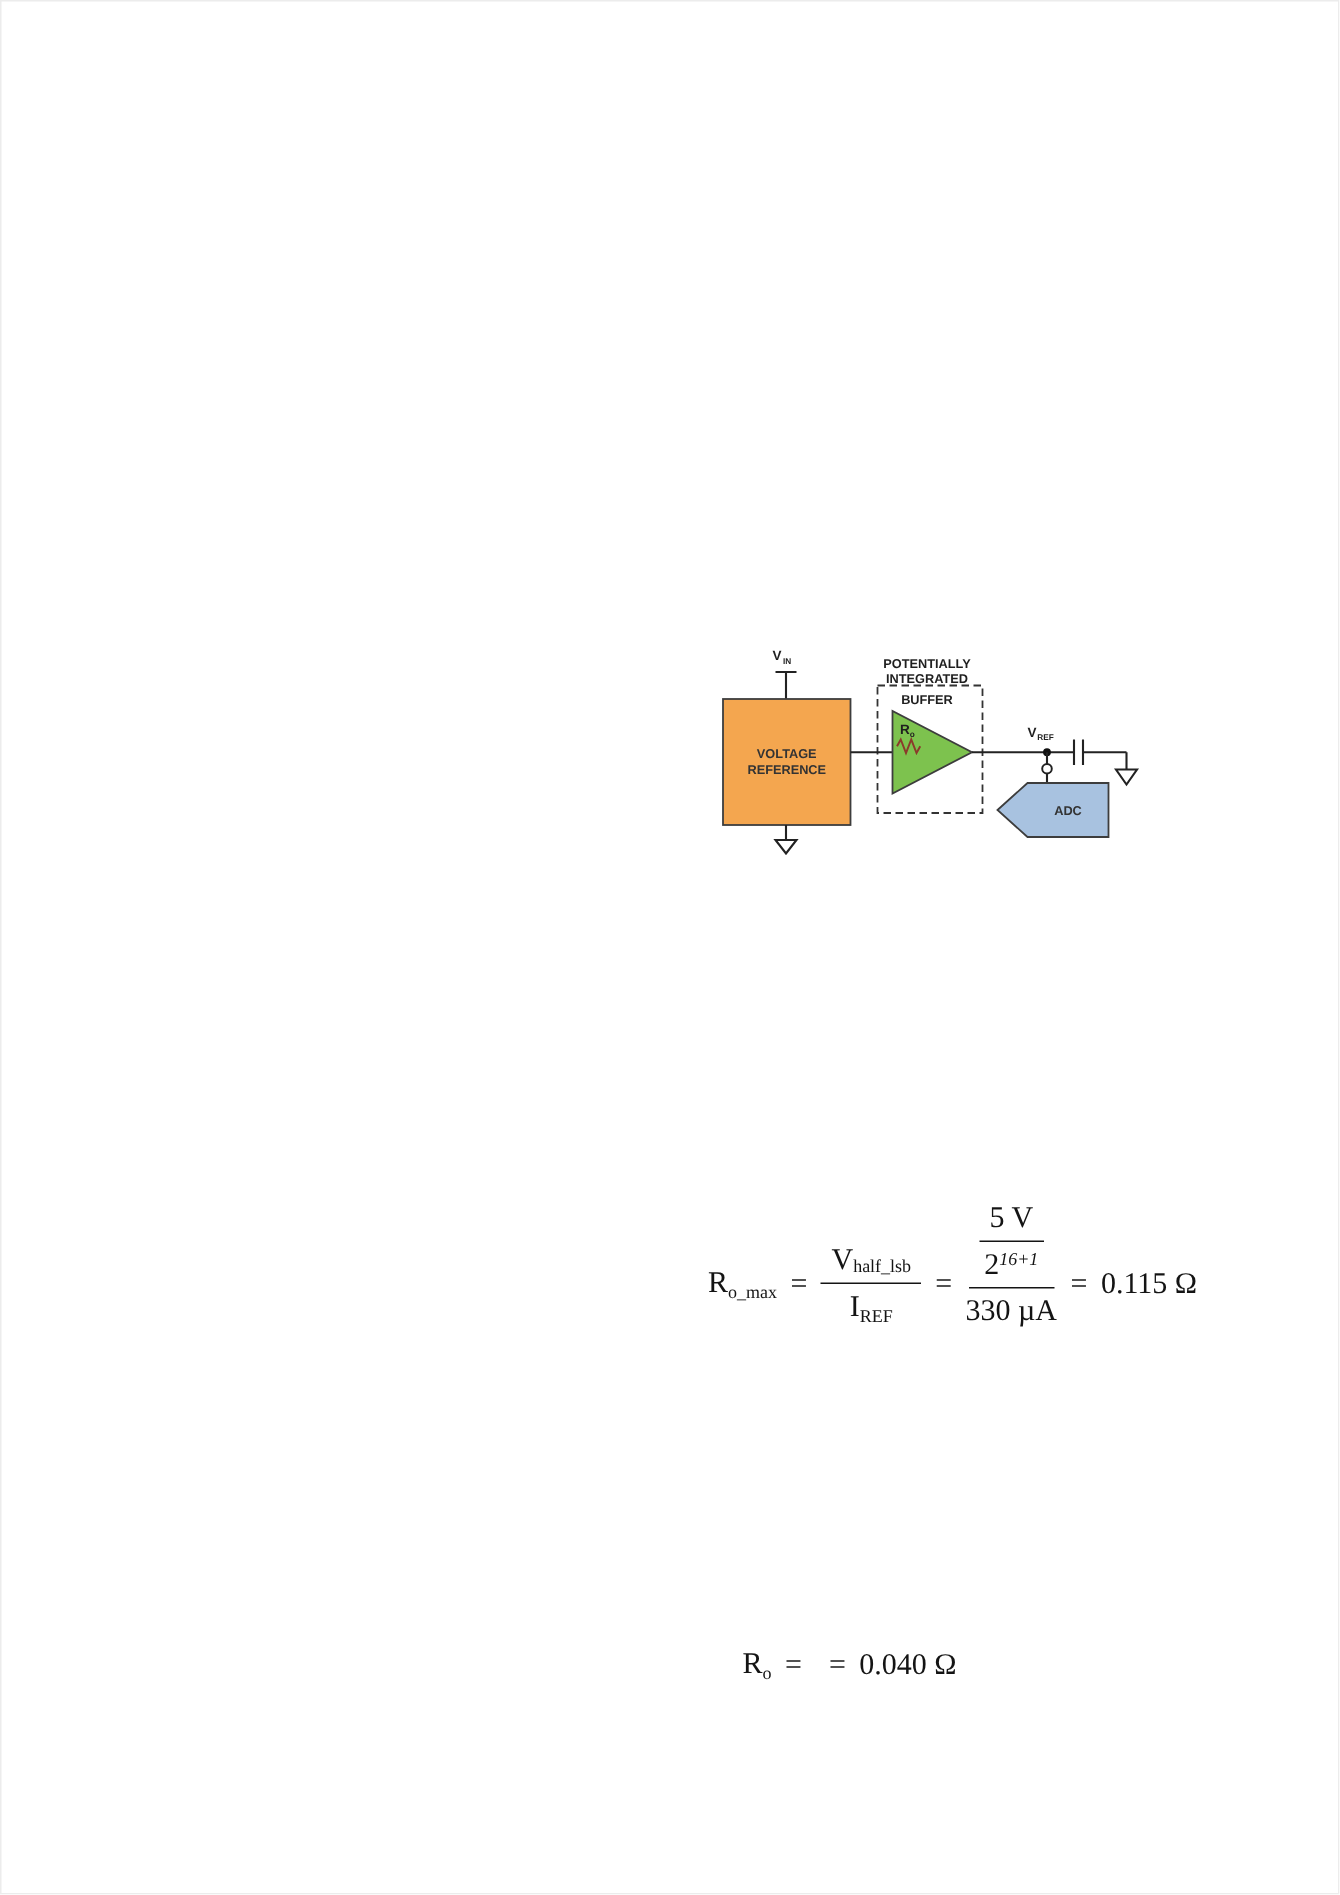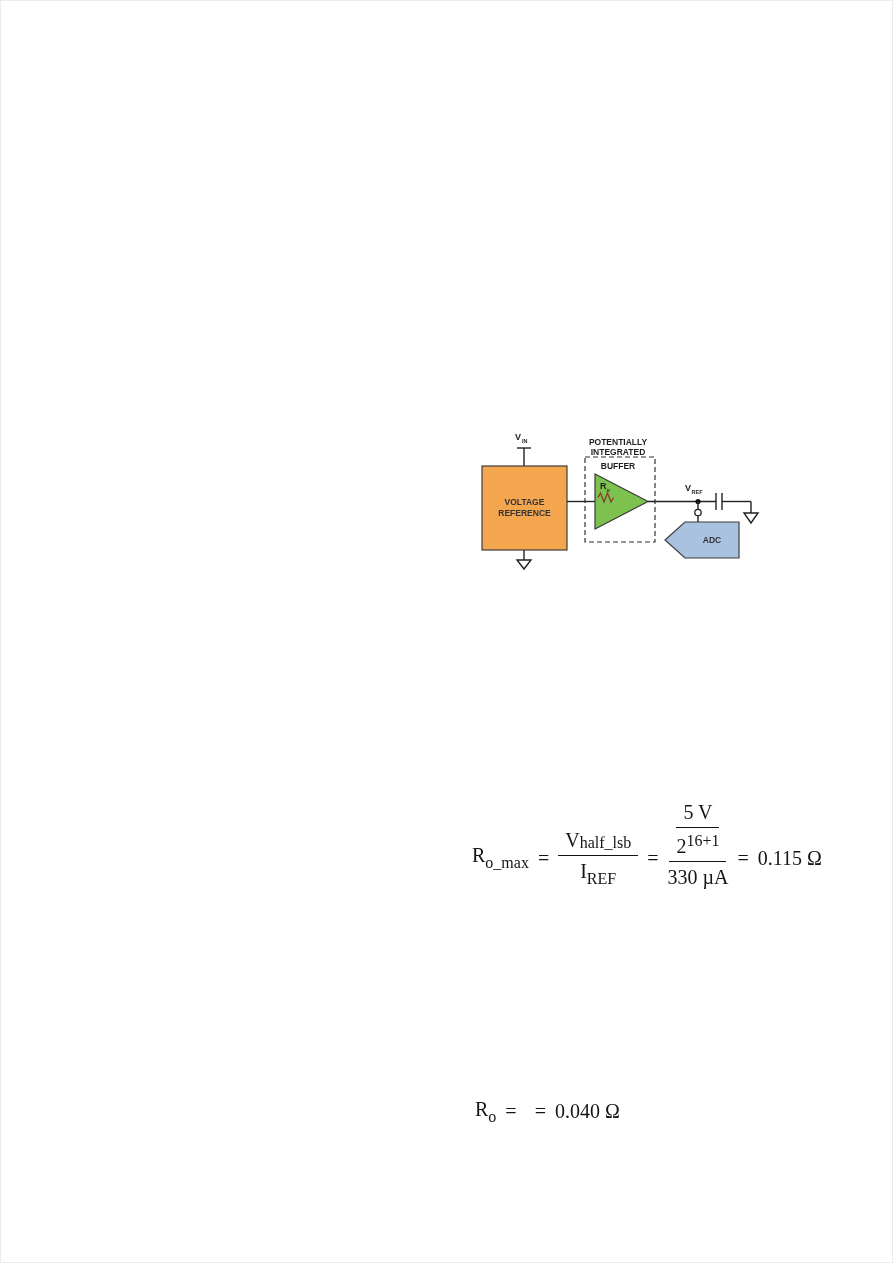--- a/index.html
+++ b/index.html
@@ -32,22 +32,22 @@
   .eq {
     position:absolute;
     display:flex;
     align-items:center;
     font-family:"Liberation Serif", serif;
     font-size:20px;
     line-height:1.2;
     color:#141414;
     white-space:nowrap;
   }
-  .eq sub { font-size:16px; vertical-align:-0.35em; }
-  .eq sup { font-size:16px; vertical-align:0.45em; }
+  .eq sub { font-size:12px; vertical-align:-0.35em; }
+  .eq sup { font-size:12px; vertical-align:0.45em;font-style:italic; }
   .op   { margin:0 9px; }
   .frac { display:inline-flex; flex-direction:column; align-items:center; text-align:center; }
   .frac > .num {
     display:flex; align-items:flex-end; justify-content:flex-end;
     padding:0 7px 3px;
     border-bottom:1.6px solid #141414;
   }
   .frac > .den { padding-top:3px; }
   .frac.big { position:relative; top:-13px; }
 </style>
@@ -131,21 +131,21 @@
           <span class="den"><span>2</span><sup>16+1</sup></span>
         </span>
       </span>
       <span class="den">330 µA</span>
     </span>
 
     <span class="op">=</span>
     <span class="term">0.115 Ω</span>
   </div>
 
-  <div class="eq" style="left:474px; top:1096px;">
+  <div class="eq" style="left:494px; top:1096px;">
     <span class="term"><span>R</span><sub>o</sub></span>
 
     <span class="op">=</span>
 
 
     <span class="op">=</span>
     <span class="term">0.040 Ω</span>
   </div>
 
 </div>

